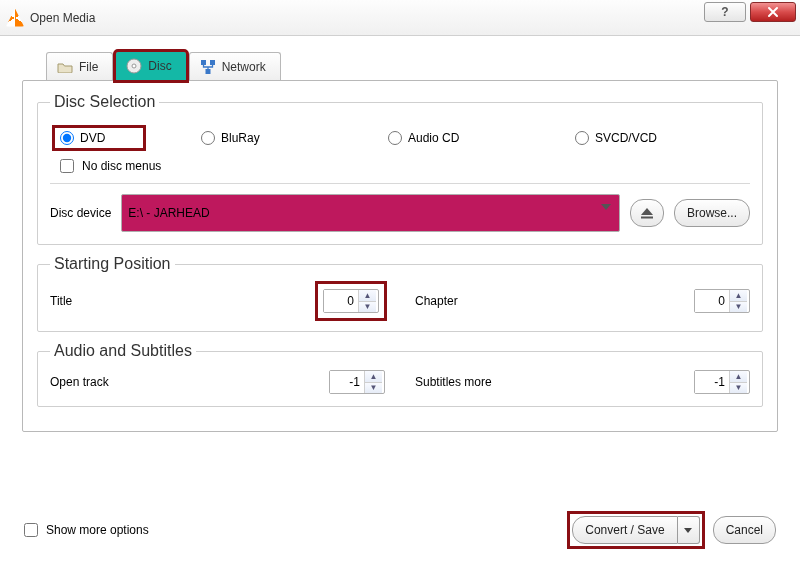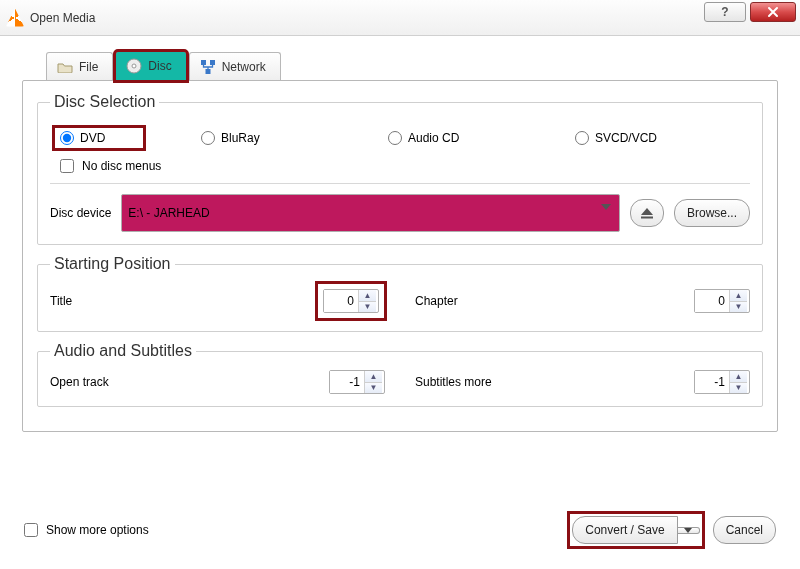--- a/index.html
+++ b/index.html
@@ -327,21 +327,21 @@
         </div>
       </fieldset>
     </div>
 
     <div class="footer">
       <label class="footer-left">
         <input type="checkbox" style="">
         <span>Show more options</span>
       </label>
       <div class="footer-right">
-        <span class="split-btn hl" style="padding:3px;align-items:center;">
+        <span class="split-btn hl" style="padding:3px;">
           <span class="btn">
             <span>Convert / Save</span>
           </span>
           <span class="dd">
             <svg width="8" height="5" viewBox="0 0 8 5">
                 <path d="M0 0 L4 5 L8 0 Z" fill="#444"></path>
               </svg>
           </span>
         </span>
         <span class="btn">

